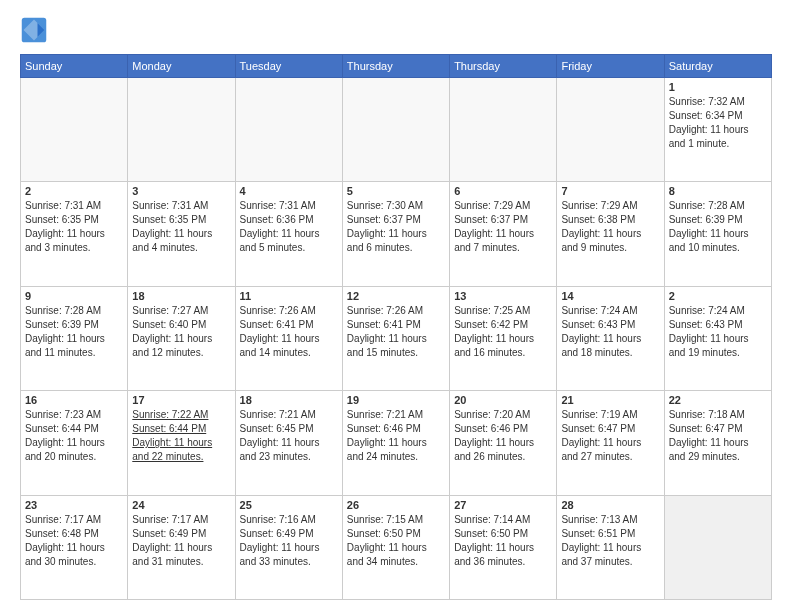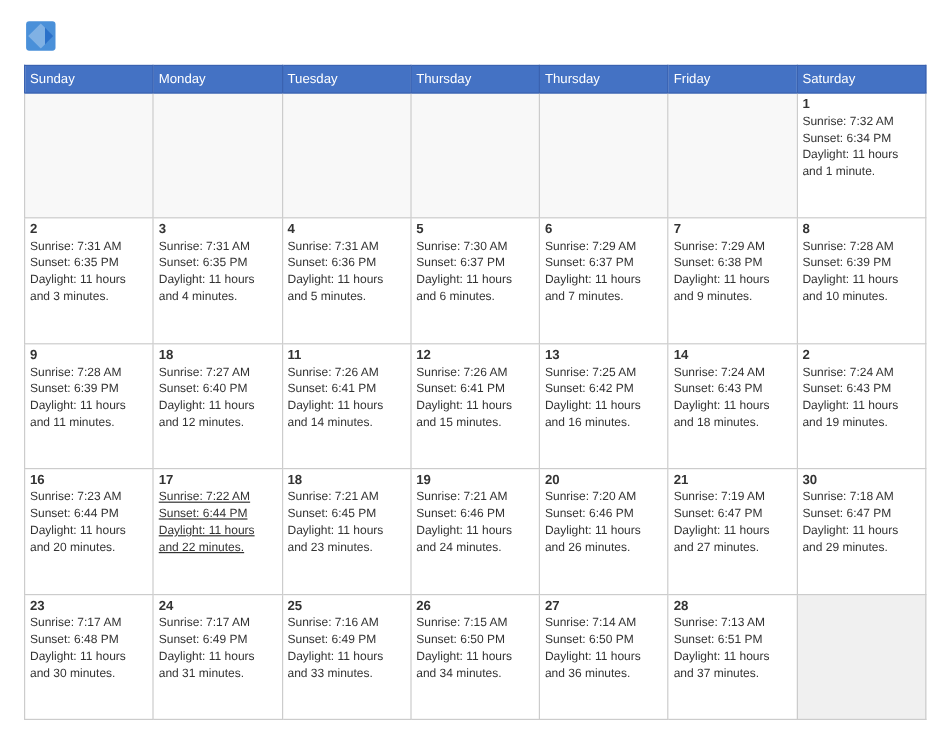--- a/index.html
+++ b/index.html
@@ -286,21 +286,21 @@
 and 26 minutes.</div>
           </td>
           <td>
             <span class="day-num">21</span>
             <div class="day-info" style="white-space: pre-line;">Sunrise: 7:19 AM
 Sunset: 6:47 PM
 Daylight: 11 hours
 and 27 minutes.</div>
           </td>
           <td>
-            <span class="day-num">30</span>
+            <span class="day-num">22</span>
             <div class="day-info" style="white-space: pre-line;">Sunrise: 7:18 AM
 Sunset: 6:47 PM
 Daylight: 11 hours
 and 29 minutes.</div>
           </td>
         </tr>
         <tr>
           <td>
             <span class="day-num">23</span>
             <div class="day-info" style="white-space: pre-line;">Sunrise: 7:17 AM

